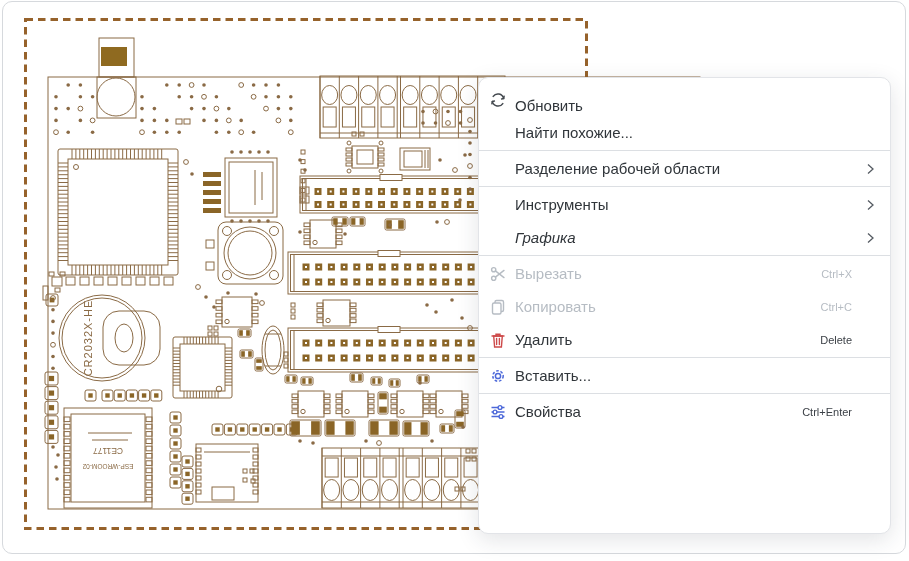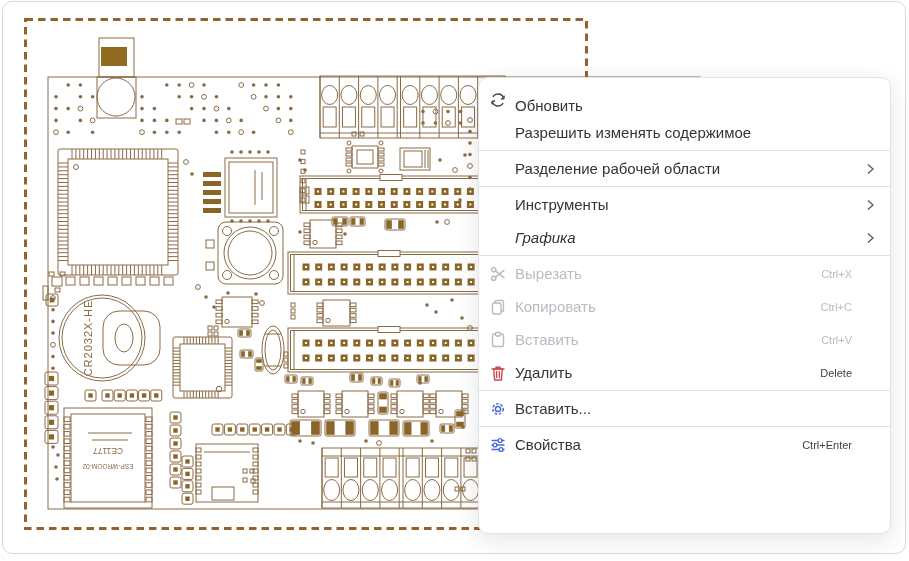--- a/index.html
+++ b/index.html
@@ -909,21 +909,21 @@
           <path d="M4.2 5.4 A5.8 5.8 0 0 1 14.6 7.4"></path>
           <path d="M12.6 7.9 L14.7 7.5 L15.1 5.2"></path>
           <path d="M13.8 12.6 A5.8 5.8 0 0 1 3.4 10.6"></path>
           <path d="M5.4 10.1 L3.3 10.5 L2.9 12.8"></path>
         </svg>
       </span>
       <span class="lbl" style="color: rgb(48, 53, 58); margin-top: 12px;">Обновить</span>
     </div>
     <div class="mi">
       <span class="ic"></span>
-      <span class="lbl" style="color: rgb(48, 53, 58);">Разрешить изменять содержимое</span>
+      <span class="lbl" style="color: rgb(48, 53, 58);">Найти похожие...</span>
     </div>
     <div class="sep"></div>
     <div class="mi">
       <span class="ic"></span>
       <span class="lbl" style="color: rgb(48, 53, 58);">Разделение рабочей области</span>
       <span class="chev">
         <svg width="16" height="16" viewBox="0 0 16 16" fill="none" stroke="#565c63" stroke-width="1.3">
           <path d="M6 3.5 L11 8 L6 12.5"></path>
         </svg>
       </span>
@@ -964,30 +964,20 @@
       <span class="ic" style="color: rgb(182, 188, 195);">
         <svg width="18" height="18" viewBox="0 0 18 18" fill="none" stroke="currentColor" stroke-width="1.4">
           <rect x="6" y="2.5" width="8.5" height="11" rx="1.5"></rect>
           <rect x="3.5" y="5" width="8.5" height="11" rx="1.5" fill="#fff"></rect>
         </svg>
       </span>
       <span class="lbl" style="color: rgb(182, 188, 195);">Копировать</span>
       <span class="sc" style="color: rgb(182, 188, 195);">Ctrl+C</span>
     </div>
     <div class="mi">
-      <span class="ic" style="color: rgb(182, 188, 195);">
-        <svg width="18" height="18" viewBox="0 0 18 18" fill="none" stroke="currentColor" stroke-width="1.4">
-          <rect x="3.5" y="3" width="11" height="12.5" rx="1.5"></rect>
-          <rect x="6.5" y="1.5" width="5" height="3.5" rx="1" fill="#fff"></rect>
-        </svg>
-      </span>
-      <span class="lbl" style="color: rgb(182, 188, 195);">Вставить</span>
-      <span class="sc" style="color: rgb(182, 188, 195);">Ctrl+V</span>
-    </div>
-    <div class="mi">
       <span class="ic" style="color: rgb(205, 74, 74);">
         <svg width="18" height="18" viewBox="0 0 18 18" fill="none" stroke="currentColor" stroke-width="1.4" stroke-linecap="round">
           <path d="M3 5h12"></path>
           <path d="M7 5V3.2h4V5"></path>
           <path d="M4.7 5l.9 11h6.8l.9-11z"></path>
           <path d="M7.6 7.5v6M10.4 7.5v6"></path>
         </svg>
       </span>
       <span class="lbl" style="color: rgb(48, 53, 58);">Удалить</span>
       <span class="sc" style="color: rgb(60, 65, 71);">Delete</span>

